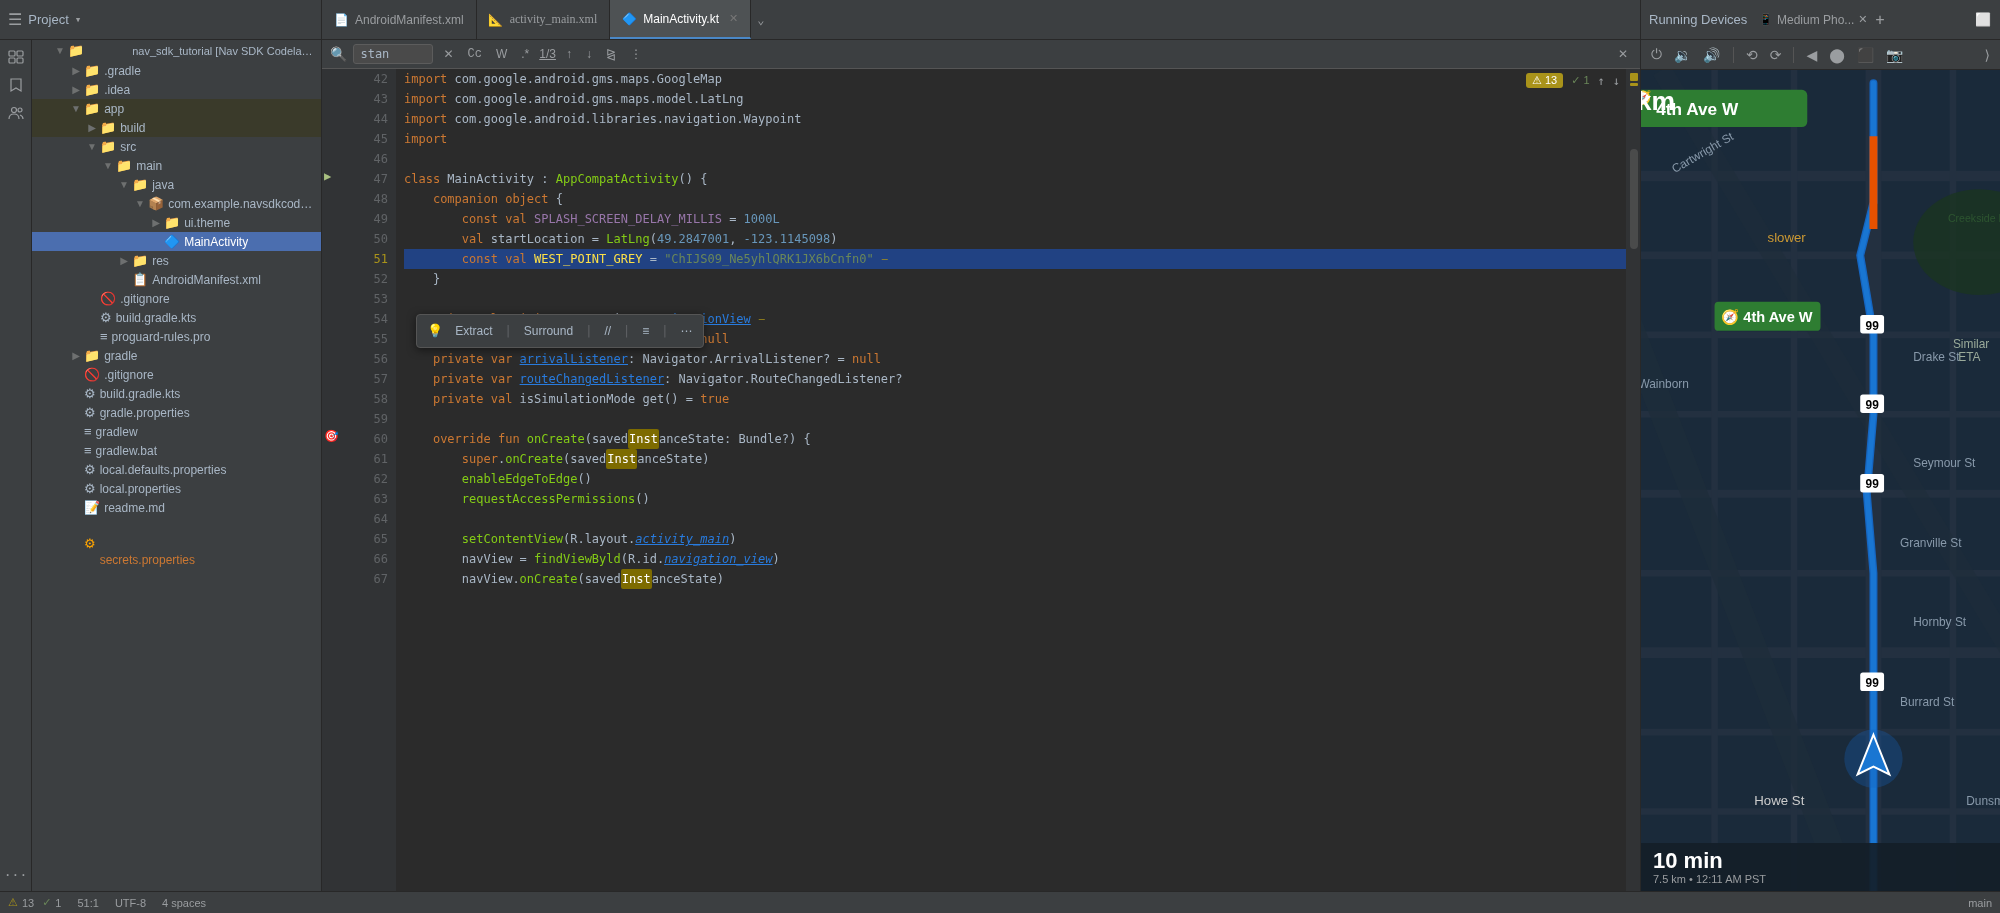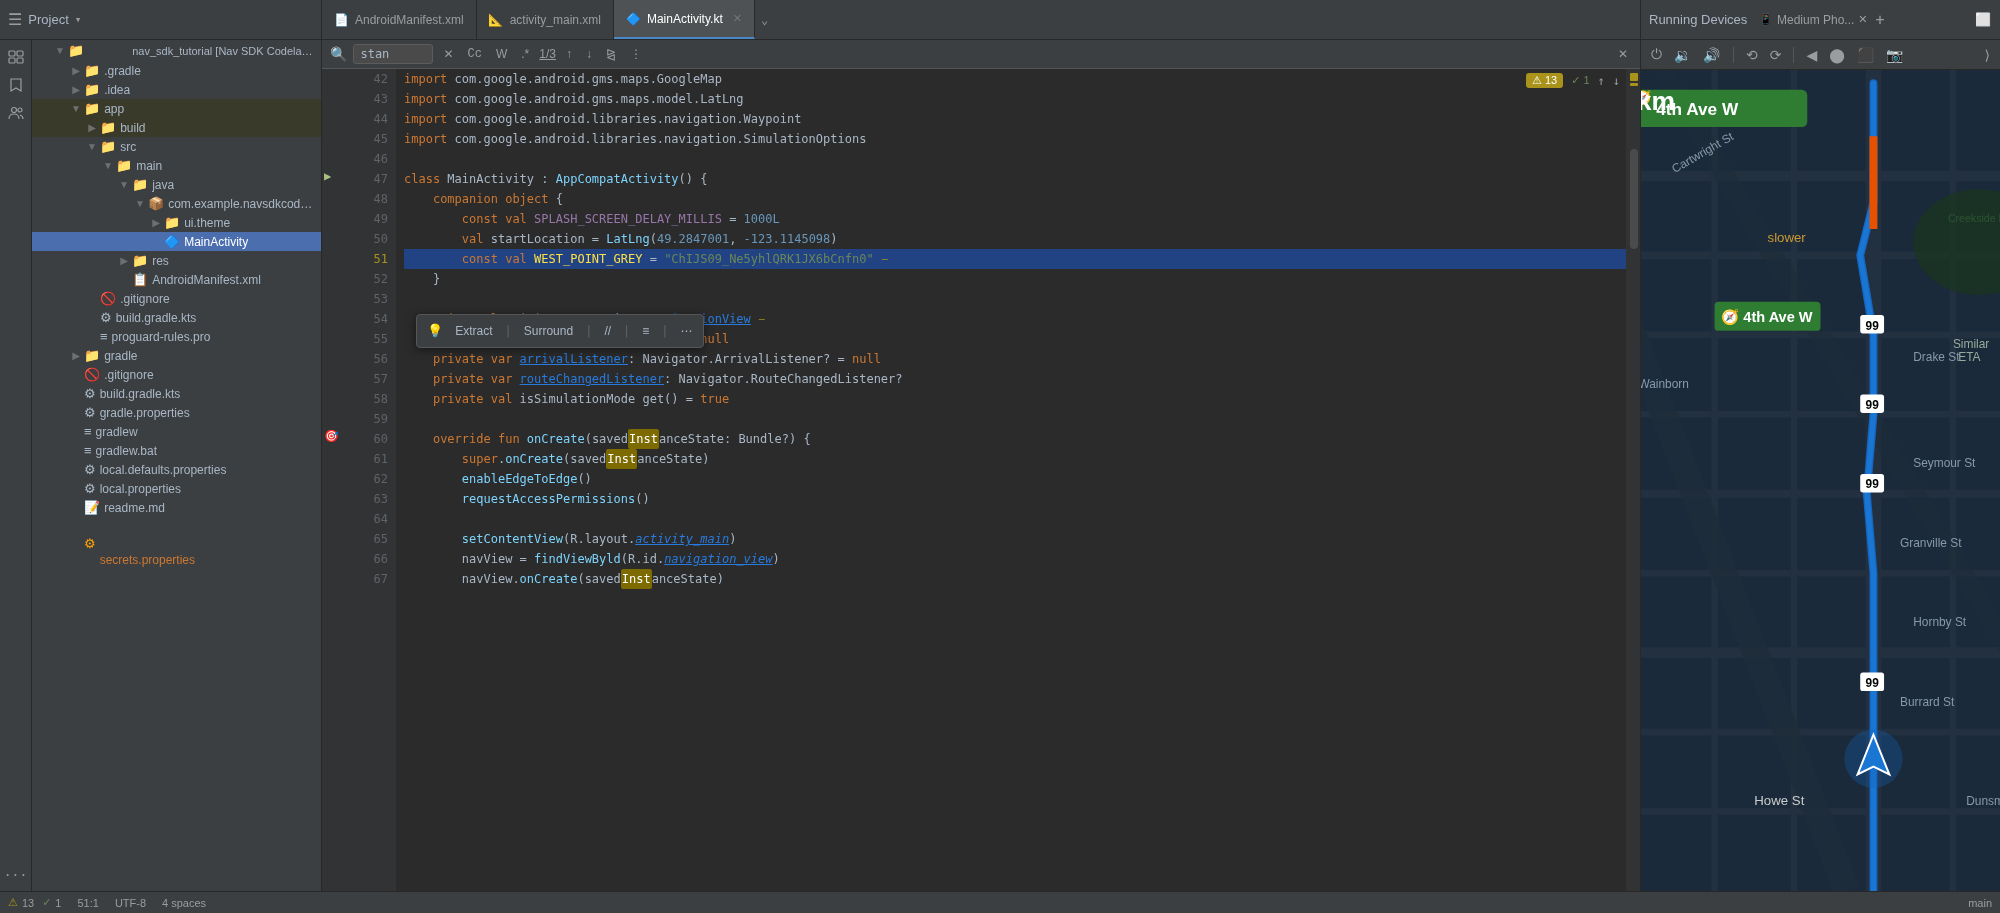--- a/index.html
+++ b/index.html
@@ -63,21 +63,21 @@
     .code-lines {
       flex: 1; font-size: 12px; line-height: 20px; padding-left: 8px;
       font-family: 'Menlo', 'Monaco', monospace; overflow-x: auto;
       position: relative;
     }
     .code-line { height: 20px; white-space: pre; position: relative; display: flex; align-items: center; }
     .code-line.highlighted { background: #214283; }
 
     
     .kw { color: #cc7832; }
-    .fn { color: #7dd3fc; }
+    .fn { color: #84cc16; }
     .str { color: #6a8759; }
     .num { color: #6897bb; }
     .cls { color: #a9b7c6; }
     .pkg { color: #a9b7c6; }
     .type { color: #a9b7c6; }
     .link { color: #287bde; text-decoration: underline; }
     .var { color: #a9b7c6; }
     .op { color: #a9b7c6; }
 
     
@@ -145,21 +145,21 @@
     <span style="color:#9a9da0;font-size:11px;">▾</span>
   </div>
 
   <div class="header-top-middle">
     <div class="tab">
       <span style="color:#6d9b58;">📄</span>
       <span style="font-family:sans-serif;">AndroidManifest.xml</span>
     </div>
     <div class="tab">
       <span style="color:#56a0d3;">📐</span>
-      <span style="font-family:Liberation Sans, sans-serif;">activity_main.xml</span>
+      <span style="font-family:Liberation Serif, serif;">activity_main.xml</span>
     </div>
     <div class="tab active">
       <span style="color:#56a0d3;">🔷</span>
       <span style="font-family:sans-serif;">MainActivity.kt</span>
       <span class="tab-close">✕</span>
     </div>
     <div style="display:flex;align-items:center;padding:0 6px;cursor:pointer;color:#9a9da0;">⌄</div>
   </div>
 
   <div class="header-top-right">
@@ -513,21 +513,21 @@
 
         <div class="code-line">
           <span class="kw">import </span><span class="pkg">com.google.android.gms.maps.model.LatLng</span>
         </div>
 
         <div class="code-line">
           <span class="kw">import </span><span class="pkg">com.google.android.libraries.navigation.Waypoint</span>
         </div>
 
         <div class="code-line">
-          <span class="kw">import </span><span class="pkg">com.google.android.libraries.navigation.SimulationOptions</span>
+          <span class="kw">import </span>
         </div>
 
         <div class="code-line">&nbsp;</div>
 
         <div class="code-line">
           <span class="kw">class </span><span class="cls">MainActivity</span><span class="op"> : </span><span class="fn">AppCompatActivity</span><span class="op">() {</span>
         </div>
 
         <div class="code-line">
           <span style="color:#606060;">    </span><span class="kw">companion </span><span class="kw">object </span><span class="op">{</span>
@@ -732,20 +732,26 @@
 
         <g transform="translate(220,520) rotate(0)">
           <circle cx="0" cy="0" r="22" fill="#1565C0" opacity="0.3"></circle>
           <polygon points="0,-18 12,12 0,6 -12,12" fill="#1976D2" stroke="#fff" stroke-width="1.5"></polygon>
         </g>
 
         <text x="8" y="612" fill="#666" font-size="8" font-family="sans-serif">Google</text>
       </svg>
 
       
+      <div style="position:absolute;bottom:0;left:0;right:0;background:rgba(20,30,40,0.92);display:flex;align-items:center;padding:6px 12px;gap:16px;">
+        <div>
+          <div style="color:#fff;font-size:22px;font-family:sans-serif;font-weight:bold;line-height:1.1;">10 min</div>
+          <div style="color:#9a9da0;font-size:11px;font-family:sans-serif;">7.5 km • 12:11 AM PST</div>
+        </div>
+      </div>
     </div>
   </div>
 </div>
 
 <div class="status-bar">
   <span style="display:flex;align-items:center;gap:4px;">
     <span style="color:#a9931a;">⚠</span>
     <span>13</span>
     <span style="color:#6a8759;margin-left:4px;">✓</span>
     <span>1</span>

